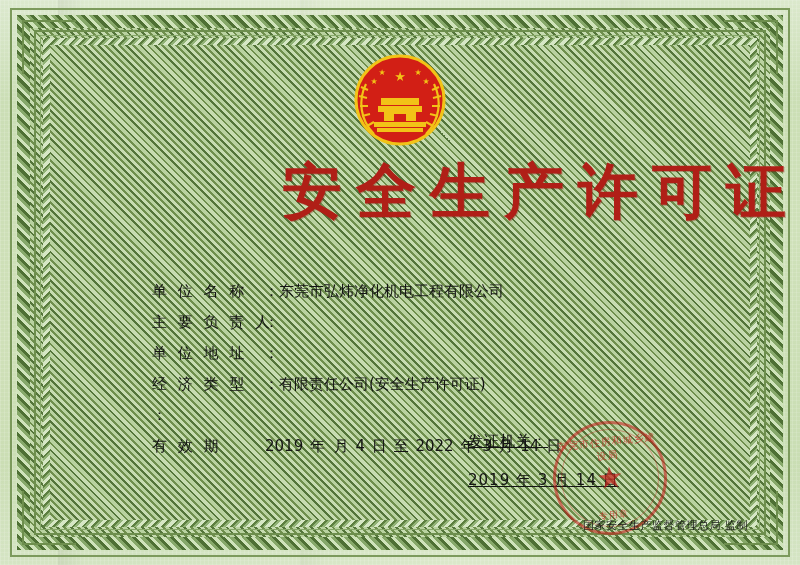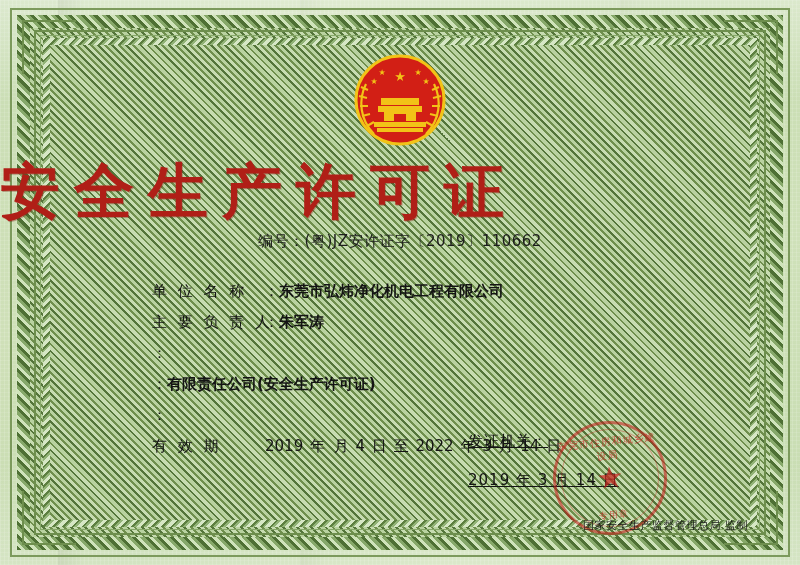--- a/index.html
+++ b/index.html
@@ -97,21 +97,21 @@
     width: 108px;
     height: 104px;
     position: relative;
   }
 
   
   .title {
     position: absolute;
     left: 0; right: 0;
     top: 152px;
-    text-align: left;
+    text-align: right;
     font-family: "DejaVu Sans", sans-serif;
     font-weight: bold;
     font-size: 60px;
     letter-spacing: 14px;
     color: #b01f17;
     text-shadow: 1px 1px 0 rgba(120,20,10,0.35);
     white-space: nowrap;
   }
 
   .cert-number {
@@ -145,21 +145,20 @@
     flex: 0 0 112px;
     letter-spacing: 3px;
     white-space: nowrap;
   }
   .field-colon {
     flex: 0 0 10px;
   }
   .field-value {
     flex: 1 1 auto;
     white-space: nowrap;
-    font-weight: bold;
   }
 
   .validity-row {
     display: flex;
     align-items: center;
     font-family: "DejaVu Sans", sans-serif;
     font-size: 15px;
     color: #141414;
     margin-top: 2px;
   }
@@ -287,41 +286,41 @@
           <text x="28" y="36" text-anchor="middle">★</text>
           <text x="72" y="27" text-anchor="middle">★</text>
           <text x="80" y="36" text-anchor="middle">★</text>
         </g>
       </svg>
     </div>
   </div>
 
   <div class="title">安全生产许可证</div>
 
-  <div class="cert-number">编号：(粤)JZ安许证字〔2019〕110662</div>
 
   <div class="fields">
 
     <div class="field-row">
       <div class="field-label">单 位 名 称</div>
       <div class="field-colon">：</div>
       <div class="field-value">东莞市弘炜净化机电工程有限公司</div>
     </div>
 
     <div class="field-row">
       <div class="field-label">主 要 负 责 人</div>
       <div class="field-colon">：</div>
-      <div class="field-value">朱军涛</div>
-    </div>
-
-    <div class="field-row">
-      <div class="field-colon">：</div>
-    </div>
-
-    <div class="field-row">
+    </div>
+
+    <div class="field-row">
+      <div class="field-label">单 位 地 址</div>
+      <div class="field-colon">：</div>
+    </div>
+
+    <div class="field-row">
+      <div class="field-label">经 济 类 型</div>
       <div class="field-colon">：</div>
       <div class="field-value">有限责任公司(安全生产许可证)</div>
     </div>
 
     <div class="field-row">
       <div class="field-colon">：</div>
     </div>
 
     <div class="validity-row">
       <div class="validity-label">有 效 期</div>

